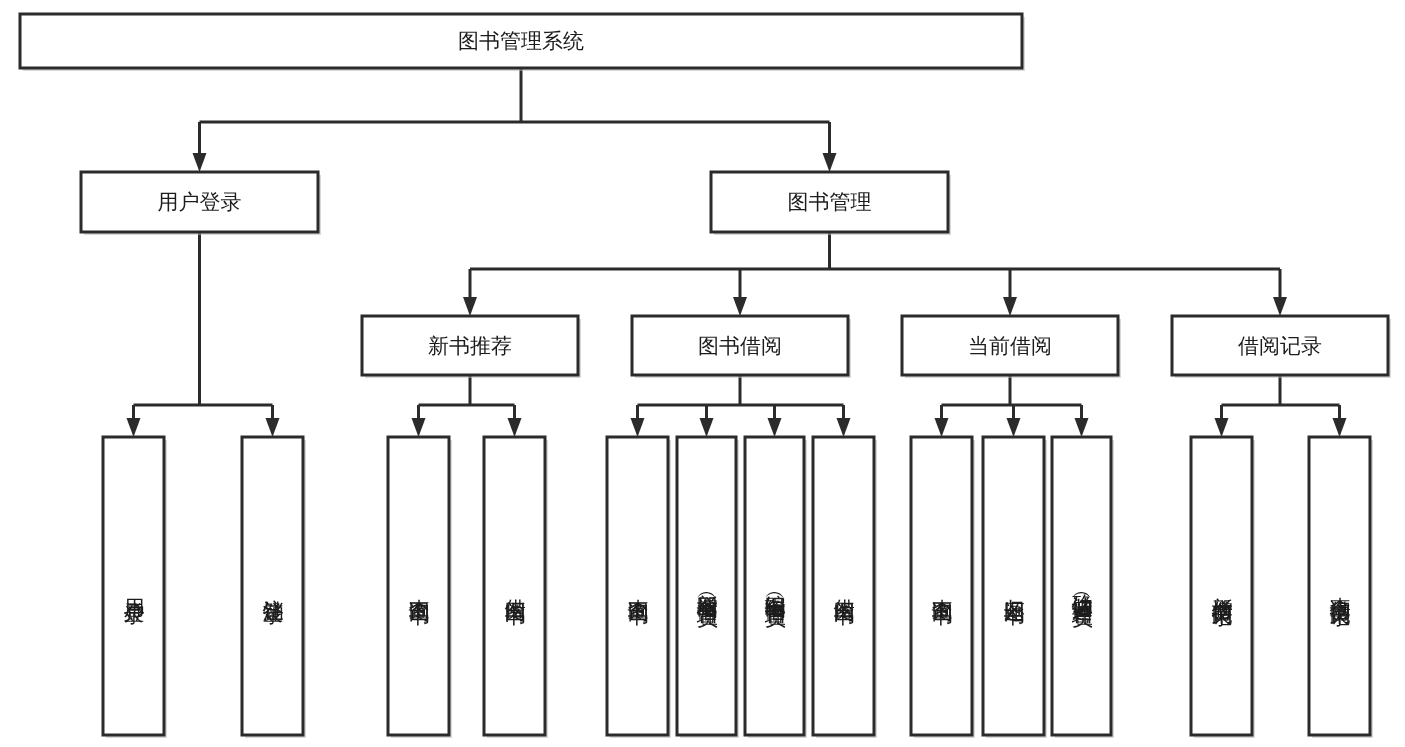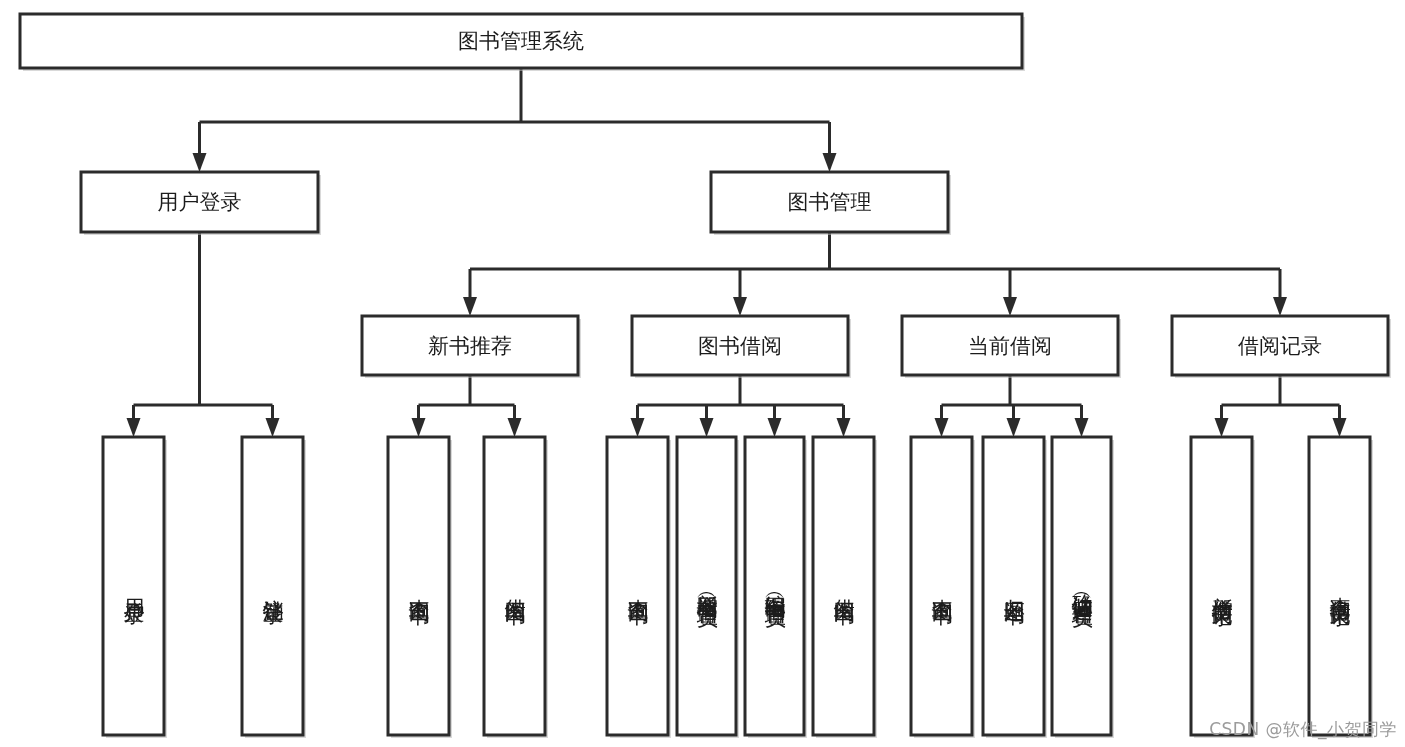--- a/index.html
+++ b/index.html
@@ -229,14 +229,13 @@
       <div class="leaf-label-wrap" style="left: 1052px; top: 437px; width: 59px; height: 298px;">
         <div class="leaf-label">确认归还（管理员）</div>
       </div>
       <div class="leaf-label-wrap" style="left: 1191px; top: 437px; width: 61px; height: 298px;">
         <div class="leaf-label">新增借阅记录</div>
       </div>
       <div class="leaf-label-wrap" style="left: 1309px; top: 437px; width: 61px; height: 298px;">
         <div class="leaf-label">查询借阅记录</div>
       </div>
     </div>
-  <div class="watermark">CSDN @软件_小贺同学</div>
 </div>
 
 </body></html>

